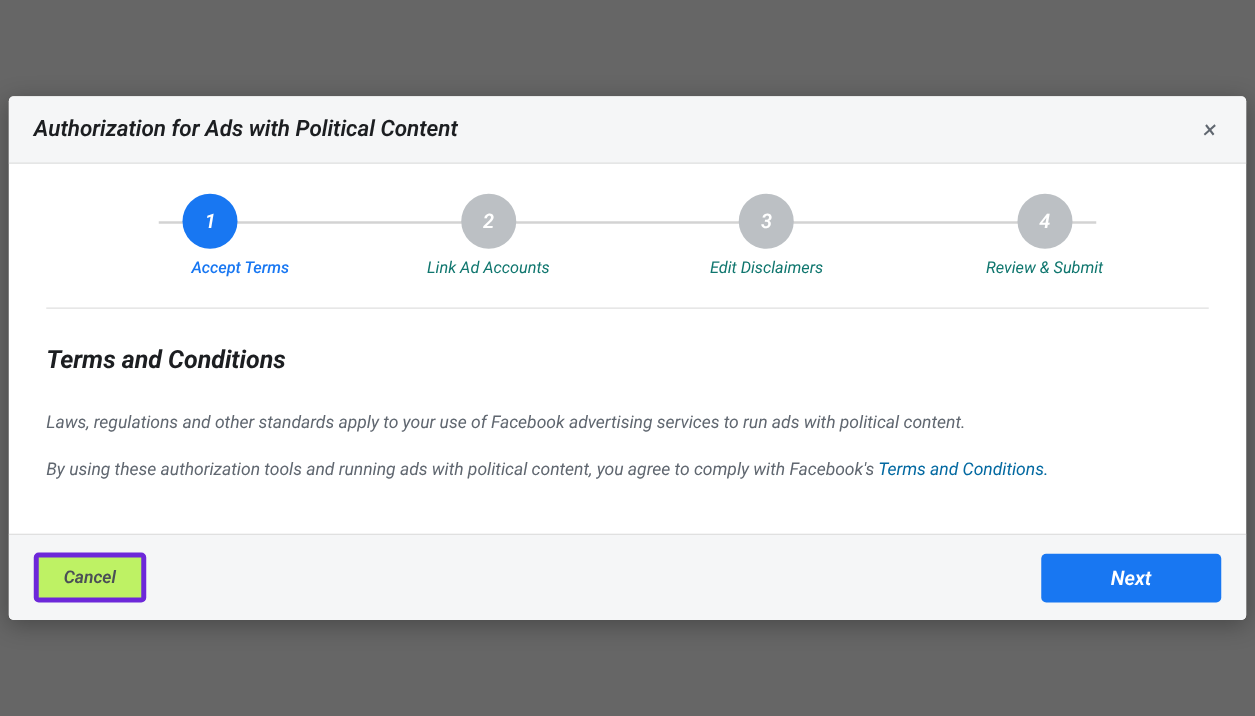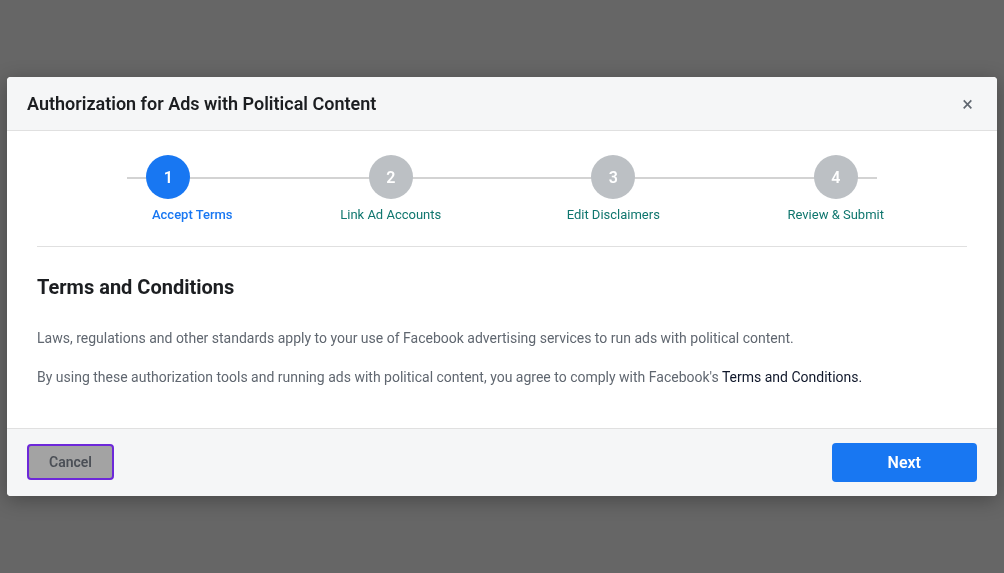--- a/index.html
+++ b/index.html
@@ -1,19 +1,20 @@
 <!DOCTYPE html>
 <html><head>
   <meta charset="utf-8">
   <style>
     * {
       box-sizing: border-box;
       margin: 0;
       padding: 0;
       font-family: -apple-system, BlinkMacSystemFont, 'Segoe UI', Roboto, Helvetica, Arial, sans-serif;
+      font-style: italic;
     }
 
     body {
       background: #ccc;
       display: flex;
       align-items: center;
       justify-content: center;
       min-height: 100vh;
       width: 1004px;
     }
@@ -142,37 +143,37 @@
     }
 
     .section-text {
       font-size: 14px;
       color: #606770;
       line-height: 1.6;
       margin-bottom: 16px;
     }
 
     .section-text a {
-      color: #0f172a;
+      color: #0369a1;
       text-decoration: none;
     }
 
     
     .modal-footer {
       display: flex;
       align-items: center;
       justify-content: space-between;
       padding: 14px 20px;
       border-top: 1px solid #e0e0e0;
       background: #f5f6f7;
     }
 
     .cancel-btn {
-      background: #a3a3a3;
-      border: 2px solid #6d28d9;
+      background: #bef264;
+      border: 4px solid #6d28d9;
       border-radius: 4px;
       padding: 8px 20px;
       font-size: 14px;
       font-weight: 600;
       color: #4b4f56;
       cursor: pointer;
     }
 
     .next-btn {
       background: #1877f2;

